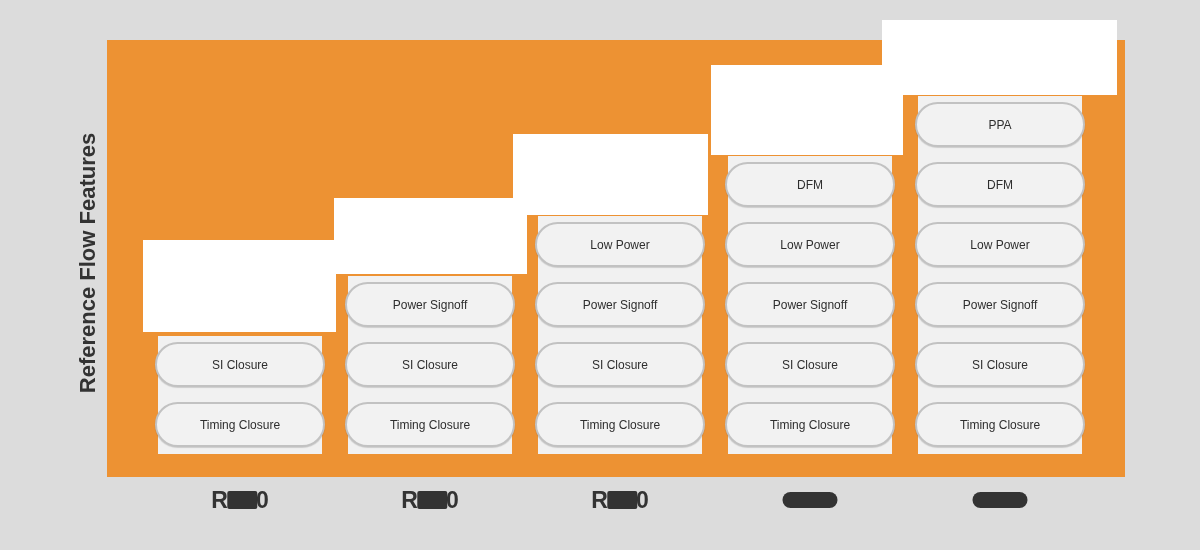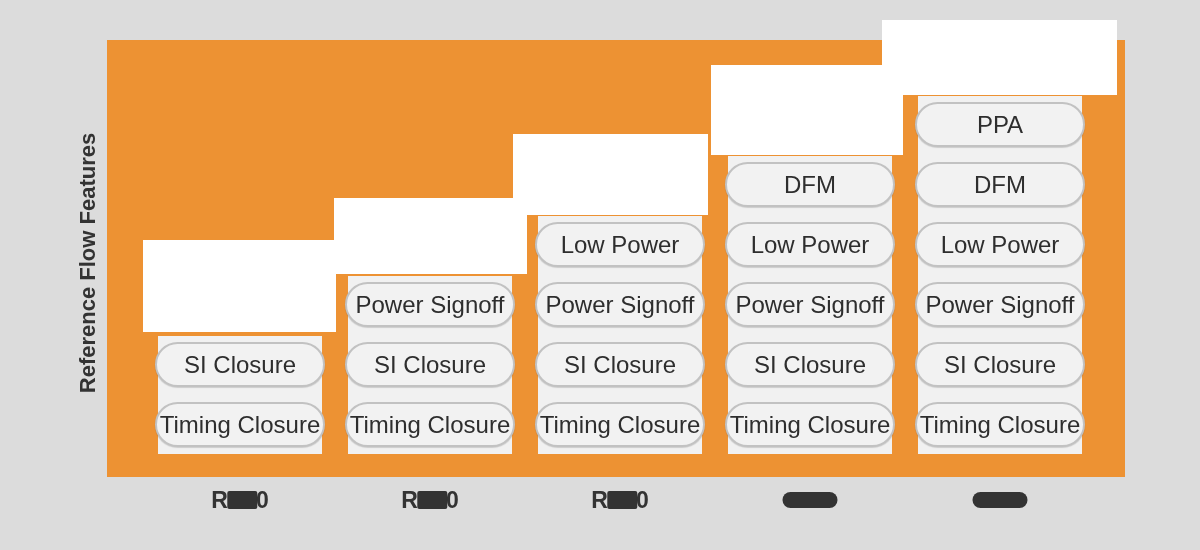--- a/index.html
+++ b/index.html
@@ -14,21 +14,21 @@
   .plot{position:absolute;left:107px;top:40px;width:1018px;height:437px;
         background:var(--plot);}
   .ylabel{position:absolute;left:88px;top:263px;transform:translate(-50%,-50%) rotate(-90deg);
           white-space:nowrap;font-size:22px;font-weight:bold;color:var(--text);}
   .step{position:absolute;background:var(--step);}
   .strip{position:absolute;background:var(--strip);}
   .pill{position:absolute;width:170px;height:45px;box-sizing:border-box;
         background:var(--pill-fill);border:2px solid var(--pill-border);
         border-radius:22.5px;display:flex;align-items:center;justify-content:center;
         box-shadow:0 1px 1px rgba(0,0,0,0.15);}
-  .pill span{font-size:24px;color:#2e2e2e;}
+  .pill span{font-size:12px;color:#2e2e2e;}
   .xlabel{position:absolute;top:487px;transform:translateX(-50%);
           display:inline-flex;align-items:center;height:26px;
           font-size:23px;font-weight:bold;color:var(--text);}
   .redact-mid{display:inline-block;width:30px;height:18px;background:var(--redaction);
               border-radius:2px;margin:0 -1px;}
   .redact-full{display:inline-block;width:55px;height:16px;background:var(--redaction);
                border-radius:8px;}
 </style>
 </head>
 <body>

